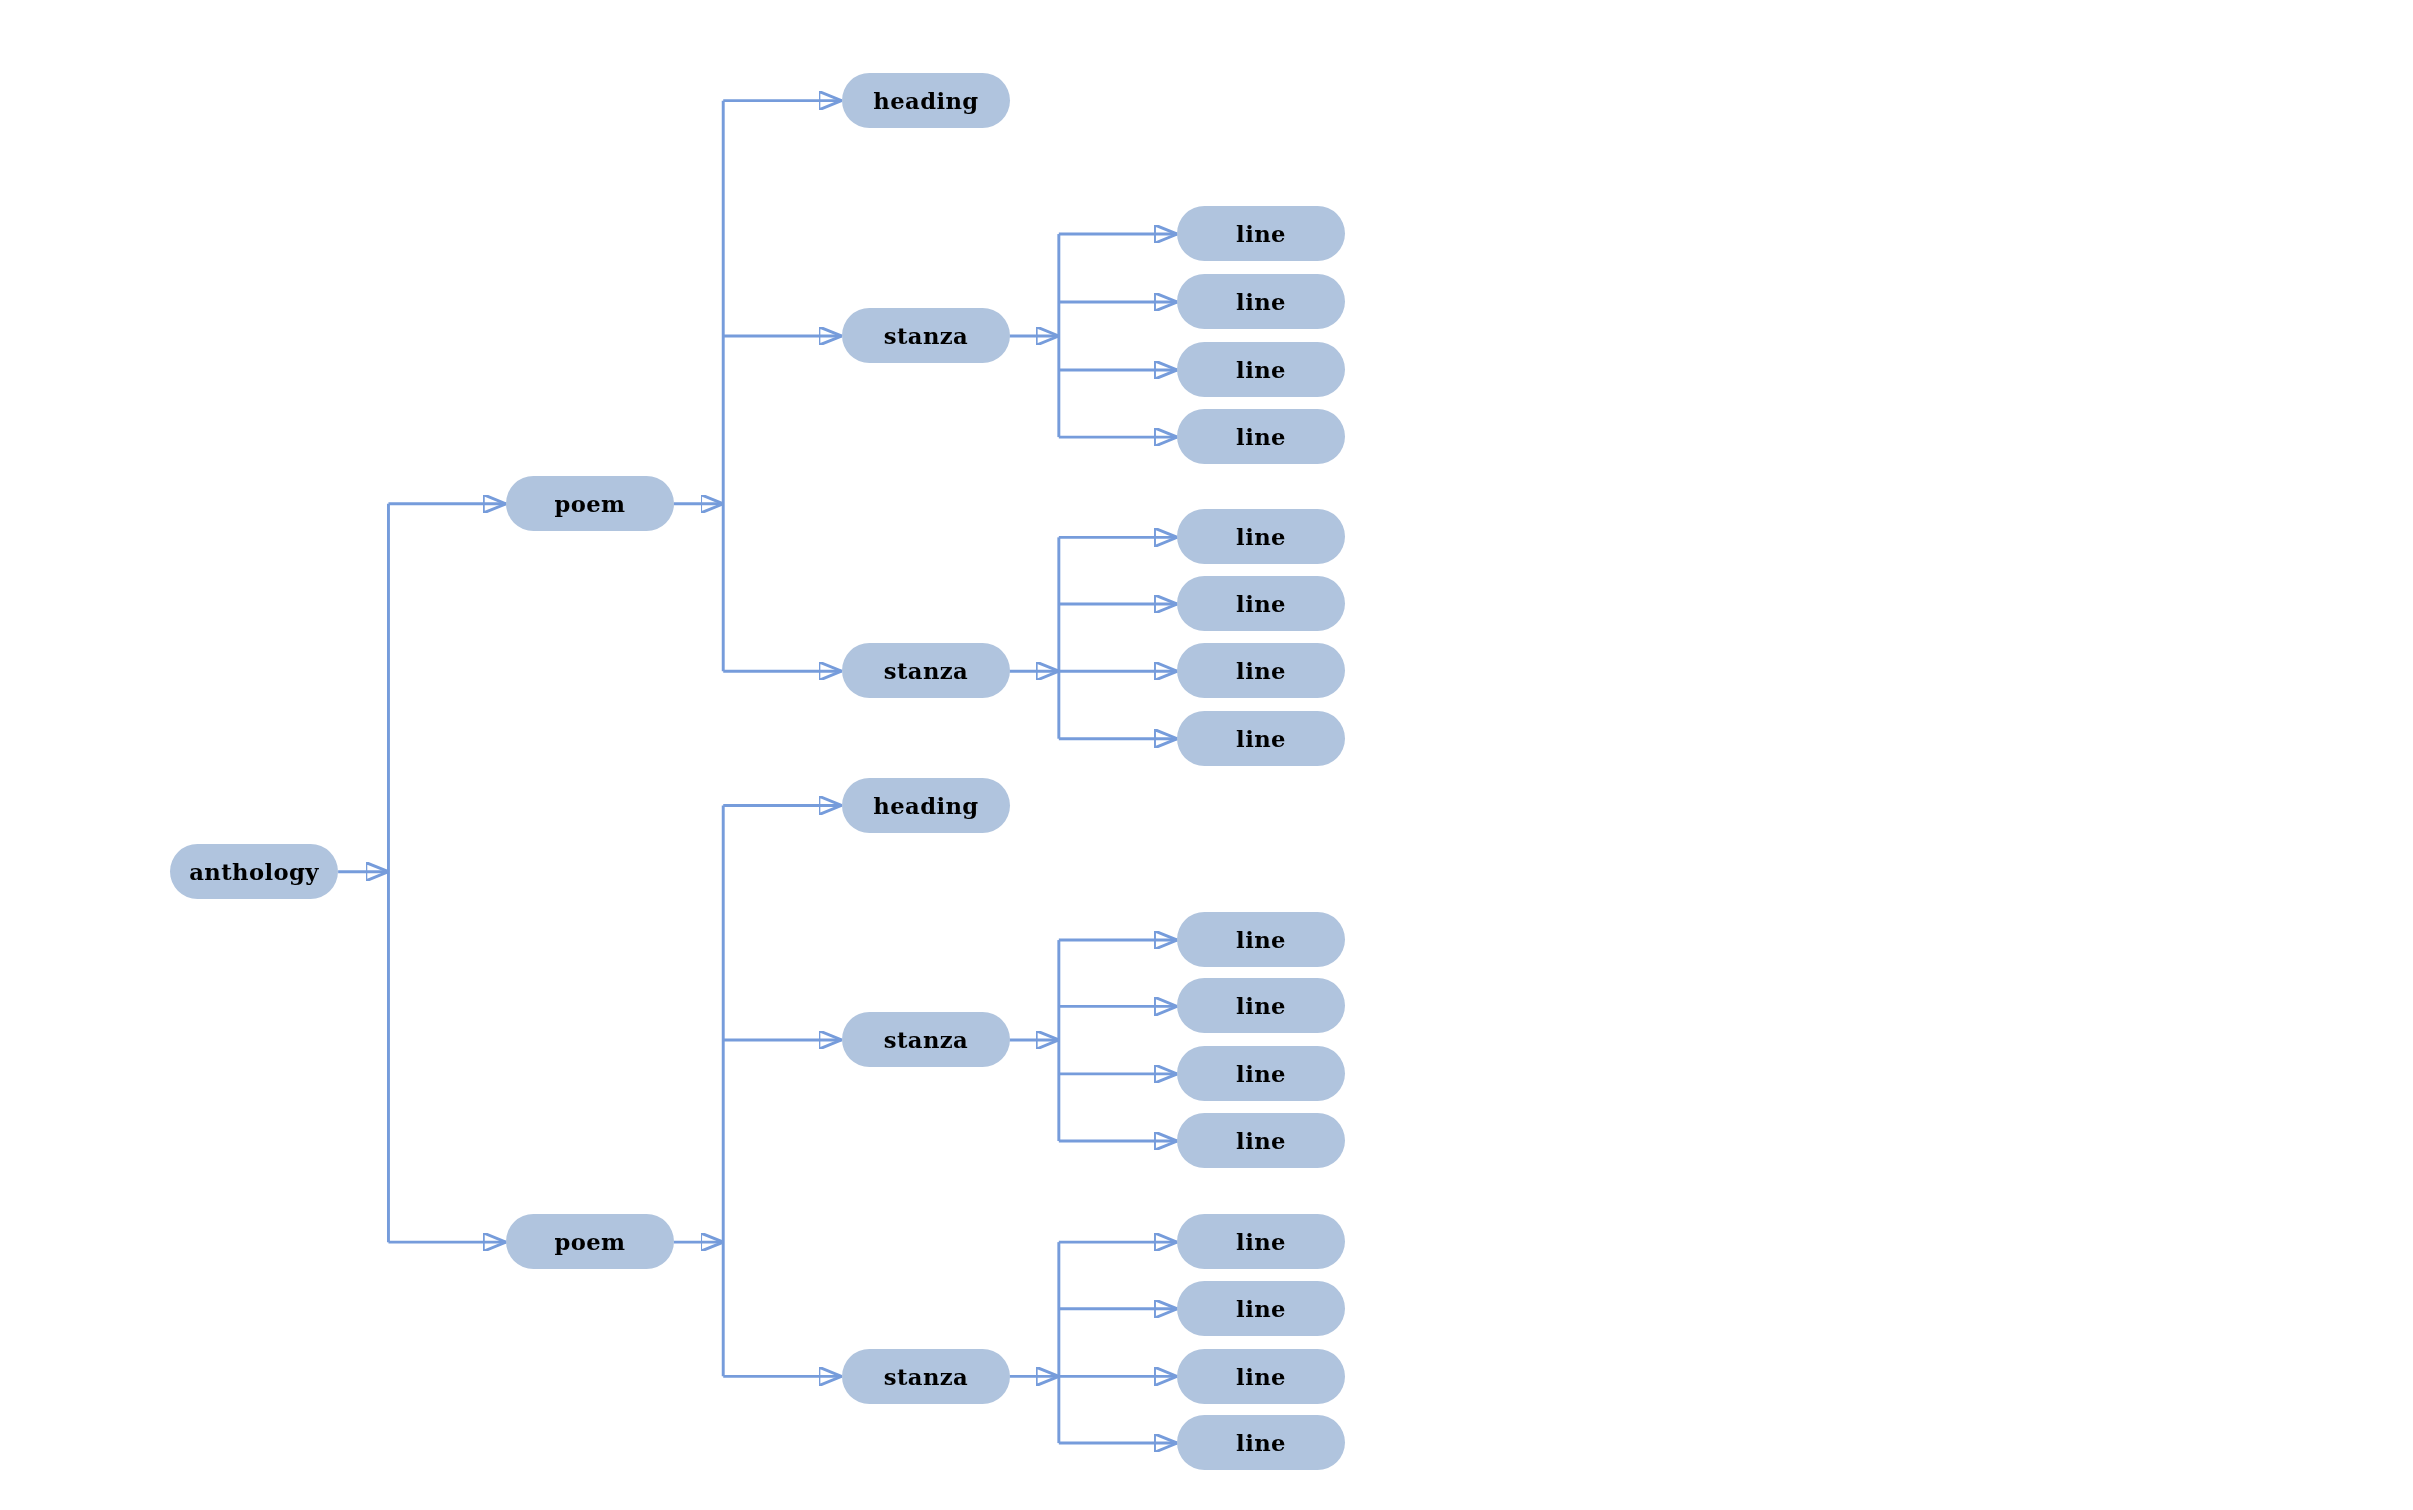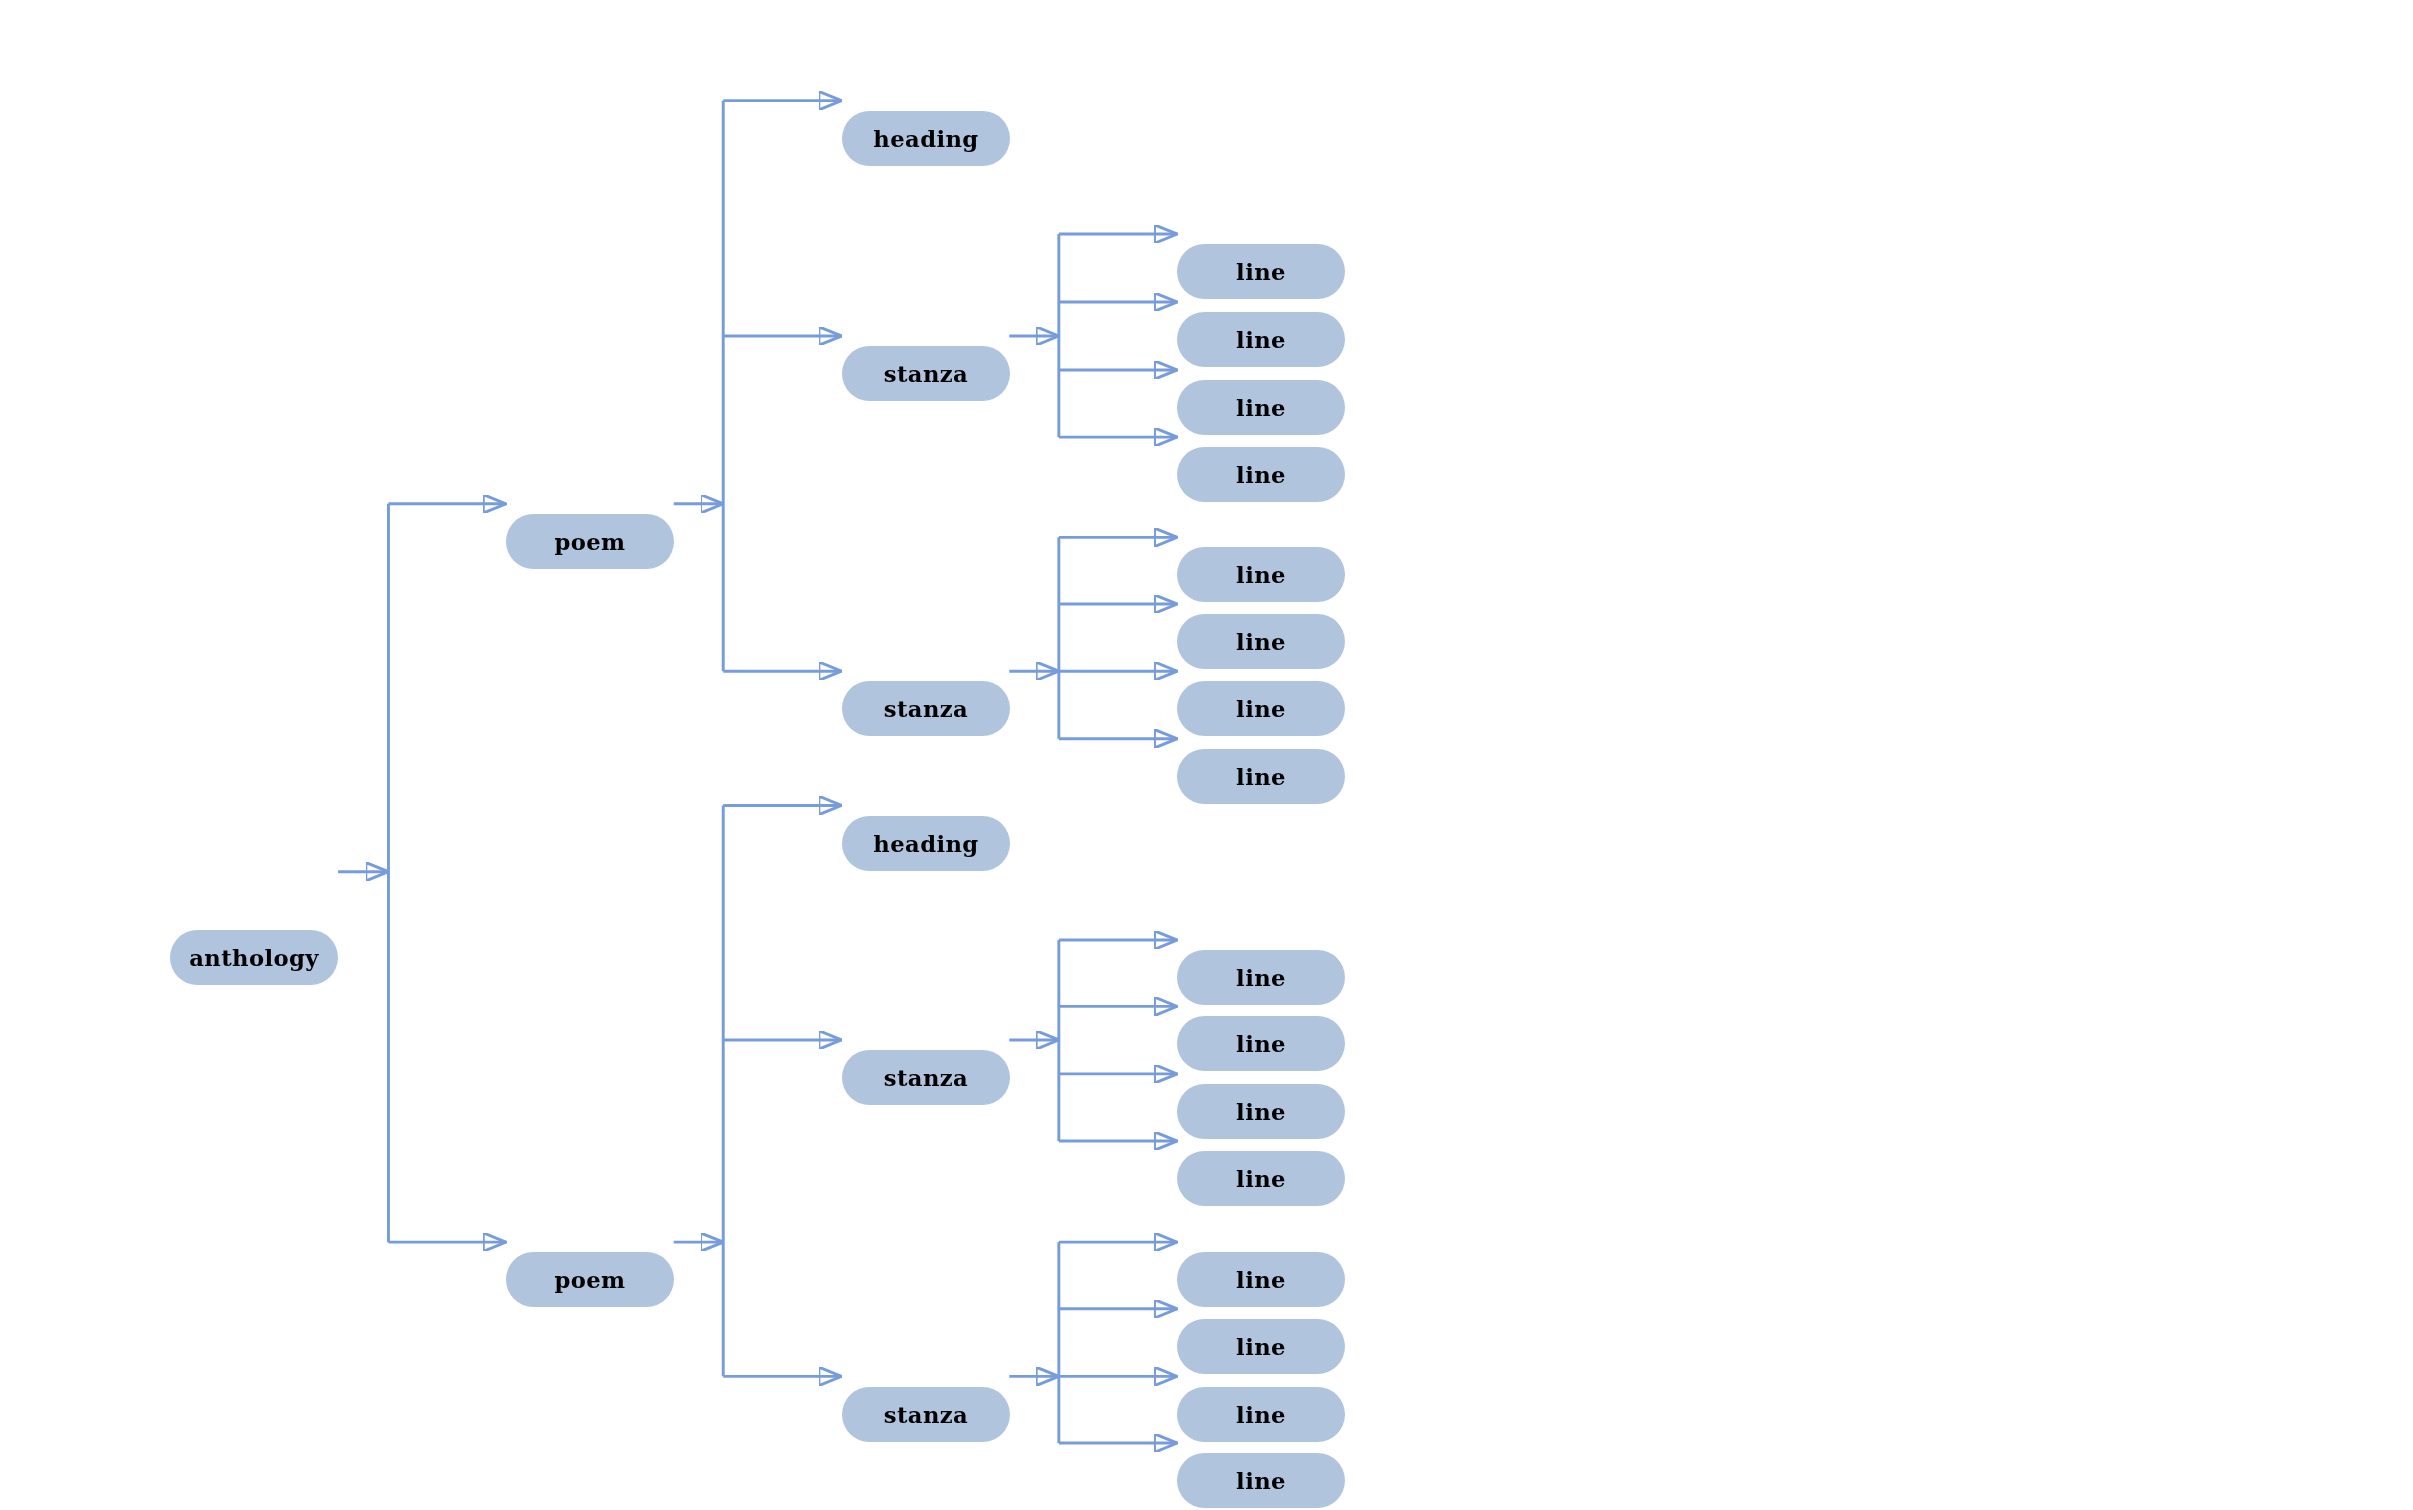--- a/index.html
+++ b/index.html
@@ -33,21 +33,20 @@
     position:absolute;
     width:168px;height:55px;
     border-radius:28px;
     background:var(--node-fill);
     color:var(--node-text);
     font-weight:bold;
     font-size:22.7px;
     display:flex;align-items:center;justify-content:center;
     text-align:right;
     letter-spacing:0.4px;
-    margin-top:38px;
   }
 </style>
 </head>
 <body>
 
 <div class="canvas">
 
   <svg class="edges" width="2413" height="1511" viewBox="0 0 2876 1800">
     <defs>
       <marker id="arrowTip" markerWidth="28" markerHeight="22" refX="27" refY="11" orient="auto" markerUnits="userSpaceOnUse">
@@ -94,21 +93,21 @@
     <path d="M1262 1359.5 H1403" marker-end="url(#arrowTip)"></path>
 
     <path d="M1203 1640 H1262" marker-end="url(#arrowTip)"></path>
     <path d="M1262 1480 V1719.5"></path>
     <path d="M1262 1480 H1403" marker-end="url(#arrowTip)"></path>
     <path d="M1262 1559.5 H1403" marker-end="url(#arrowTip)"></path>
     <path d="M1262 1640 H1403" marker-end="url(#arrowTip)"></path>
     <path d="M1262 1719.5 H1403" marker-end="url(#arrowTip)"></path>
   </svg>
 
-  <div class="node" style="left:170px;top:892px">anthology</div>
+  <div class="node" style="left:170px;top:844px">anthology</div>
 
   <div class="node" style="left:506px;top:476px">poem</div>
   <div class="node" style="left:506px;top:1214px">poem</div>
 
   <div class="node" style="left:842px;top:73px">heading</div>
   <div class="node" style="left:842px;top:308px">stanza</div>
   <div class="node" style="left:842px;top:643px">stanza</div>
 
   <div class="node" style="left:842px;top:778px">heading</div>
   <div class="node" style="left:842px;top:1012px">stanza</div>

